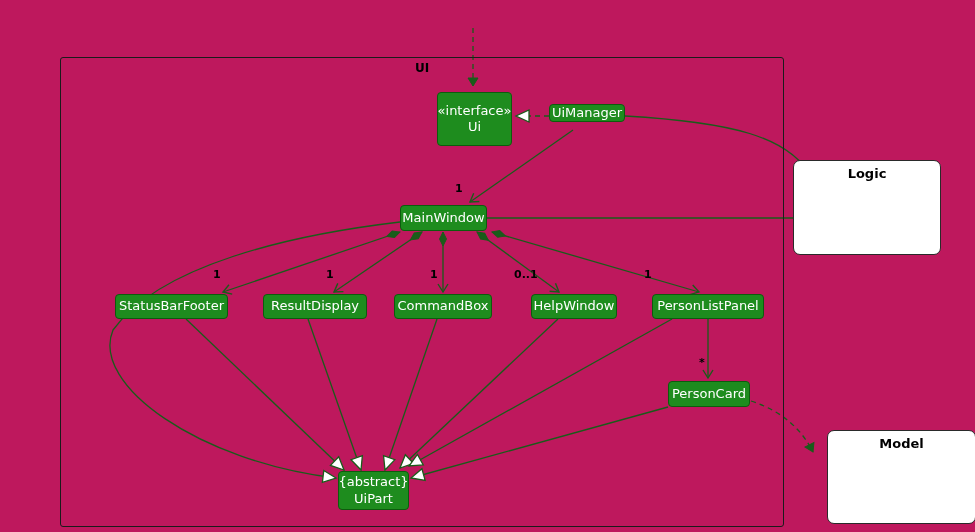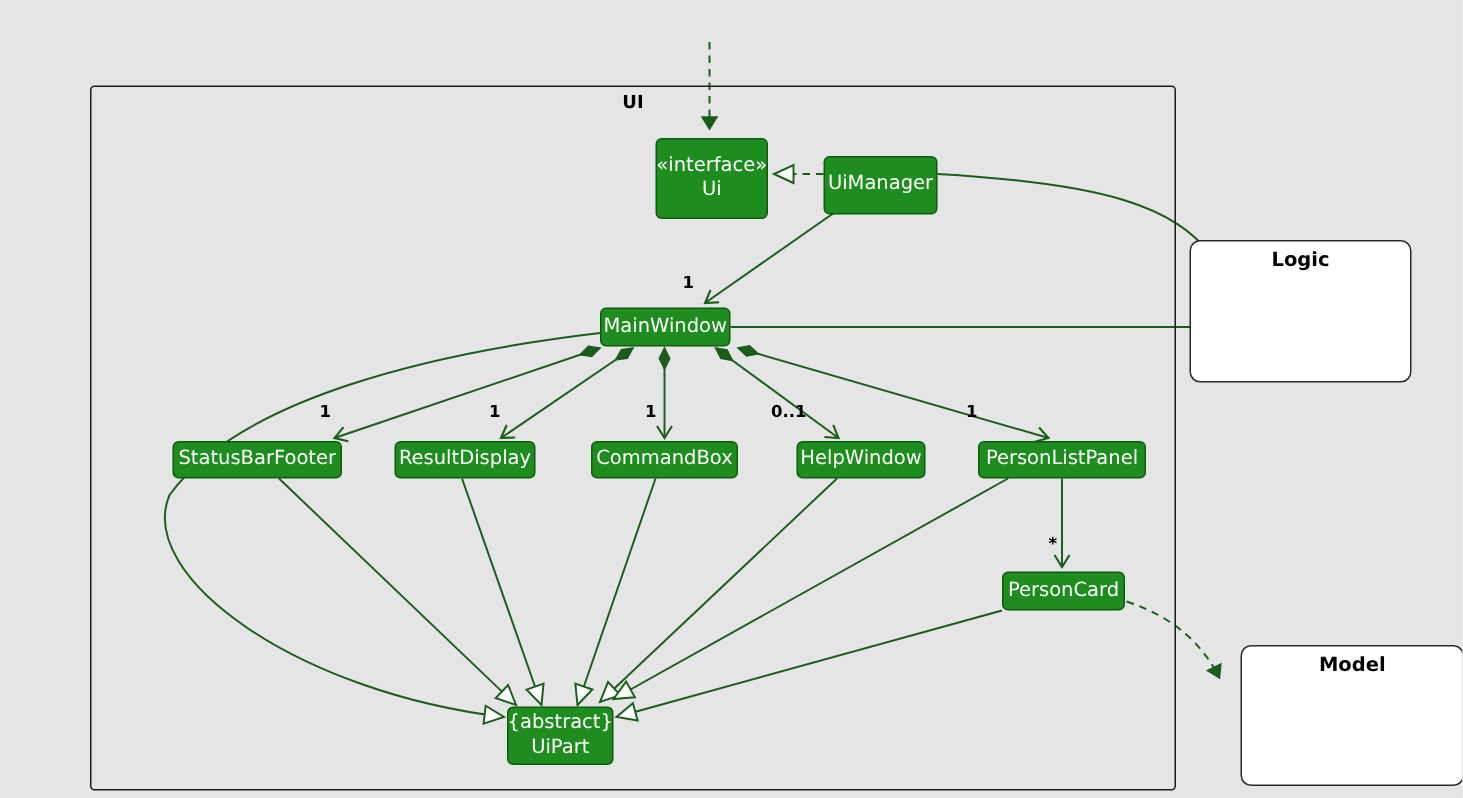--- a/index.html
+++ b/index.html
@@ -5,21 +5,21 @@
   :root{
     --node-fill:#1e8c1e;
     --node-border:#0d5c0d;
     --edge:#1a5c1a;
     --node-text:#ffffff;
     --label-text:#000000;
     --frame-border:#1b1b1b;
   }
   html,body{margin:0;padding:0;background:#ffffff;}
   #stage{
-    position:relative;width:975px;height:532px;background:#e5e5e5;overflow:hidden;
+    position:relative;width:975px;height:532px;background:#be185d;overflow:hidden;
     font-family:"DejaVu Sans","Liberation Sans",sans-serif;
   }
   #edges{position:absolute;left:0;top:0;width:975px;height:532px;}
   .e{fill:none;stroke:var(--edge);stroke-width:1.3px;}
   .dash{stroke-dasharray:5 4;}
   .mk-stroke{stroke:var(--edge);fill:none;stroke-width:1.4px;}
   .mk-fill{fill:var(--edge);stroke:var(--edge);}
   .mk-hollow{fill:#ffffff;stroke:var(--edge);stroke-width:1.3px;}
   .frame{
     position:absolute;border:1.6px solid var(--frame-border);border-radius:3px;
@@ -99,33 +99,33 @@
 
   <div class="frame" style="left:60px;top:57px;width:722px;height:468px;">
     <span class="frame-label">UI</span>
   </div>
 
   <div class="node" style="left:437px;top:92px;width:75px;height:54px;">
     <span>«interface»</span>
     <span>Ui</span>
   </div>
 
-  <div class="node" style="left:549px;top:104px;width:76px;height:39px;">
+  <div class="node" style="left:549px;top:104px;width:76px;height:18px;">
     <span>UiManager</span>
   </div>
 
   <div class="node" style="left:400px;top:205px;width:87px;height:26px;">
     <span>MainWindow</span>
   </div>
 
   <div class="node" style="left:115px;top:294px;width:113px;height:25px;">
     <span>StatusBarFooter</span>
   </div>
 
-  <div class="node" style="left:263px;top:294px;width:94px;height:25px;text-align:center;">
+  <div class="node" style="left:263px;top:294px;width:104px;height:25px;text-align:center;">
     <span>ResultDisplay</span>
   </div>
 
   <div class="node" style="left:394px;top:294px;width:98px;height:25px;">
     <span>CommandBox</span>
   </div>
 
   <div class="node" style="left:531px;top:294px;width:86px;height:25px;">
     <span>HelpWindow</span>
   </div>

